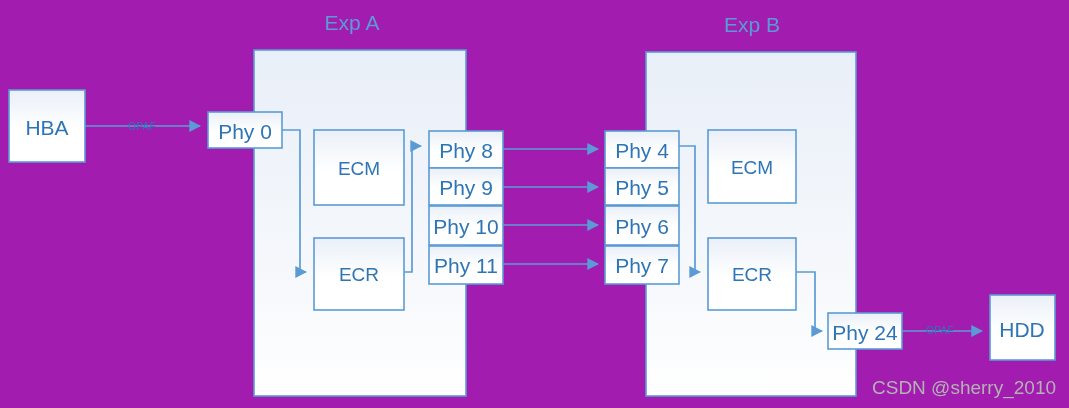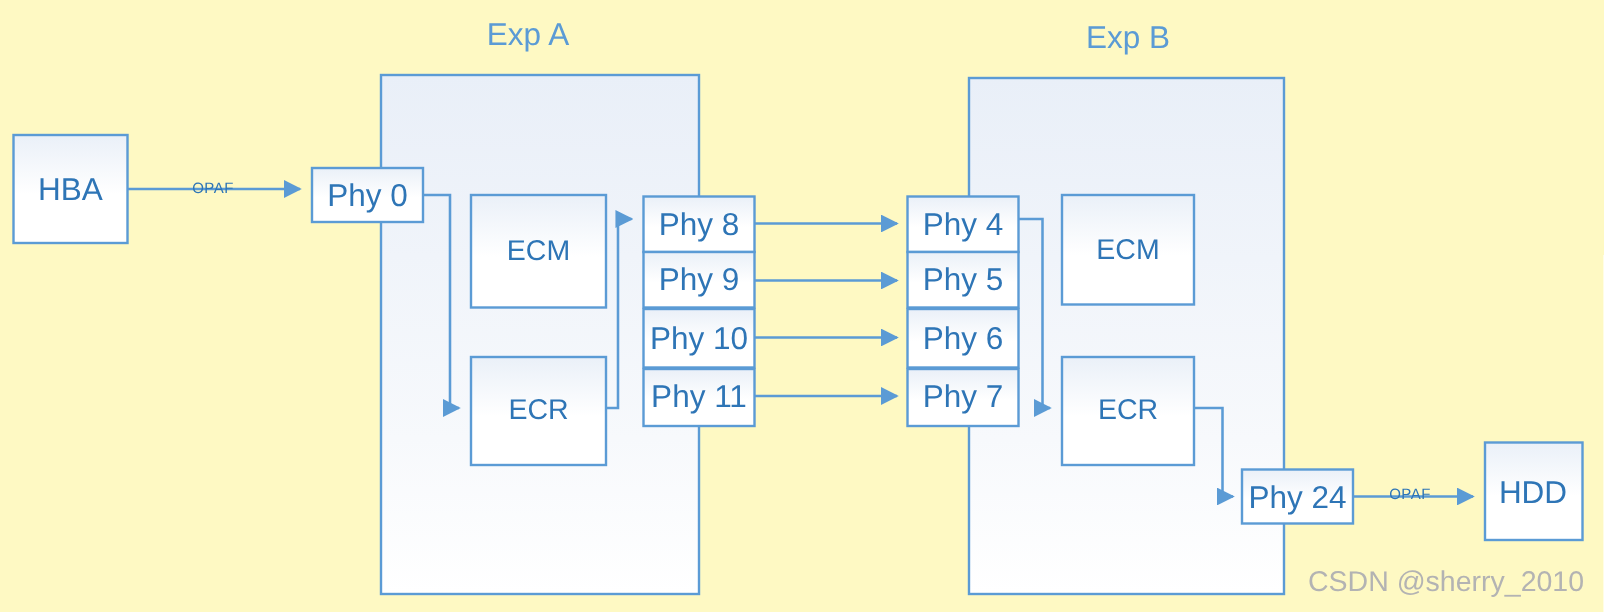--- a/index.html
+++ b/index.html
@@ -1,18 +1,18 @@
 <!DOCTYPE html>
 <html><head>
 <meta charset="utf-8">
 <style>
   html,body{margin:0;padding:0;background:#ffffff;}
   body{width:1069px;height:408px;overflow:hidden;
        font-family:"Liberation Sans",sans-serif;}
-  #stage{position:relative;width:1069px;height:408px;background:#fef9c3;}
+  #stage{position:relative;width:1069px;height:408px;background:#a21caf;}
   svg{position:absolute;left:0;top:0;width:1069px;height:408px;}
   .ttl{fill:#5b9bd5;font-size:21px;font-family:"Liberation Sans",sans-serif;text-anchor:middle;}
   .blab{fill:#2e75b6;font-size:21px;font-family:"Liberation Sans",sans-serif;text-anchor:middle;dominant-baseline:central;}
   .blab-sm{fill:#2e75b6;font-size:19px;font-family:"Liberation Sans",sans-serif;text-anchor:middle;dominant-baseline:central;}
   .elab{fill:#2e75b6;font-size:10px;font-family:"Liberation Sans",sans-serif;text-anchor:middle;dominant-baseline:central;letter-spacing:.3px;}
   .wm{fill:#b3b3b3;font-size:19px;font-family:"Liberation Sans",sans-serif;}
   .bx{stroke:#5b9bd5;stroke-width:1.6;}
   .cont{stroke:#5b9bd5;stroke-width:1.6;}
   .ln{stroke:#5b9bd5;stroke-width:1.7;fill:none;}
 </style>

